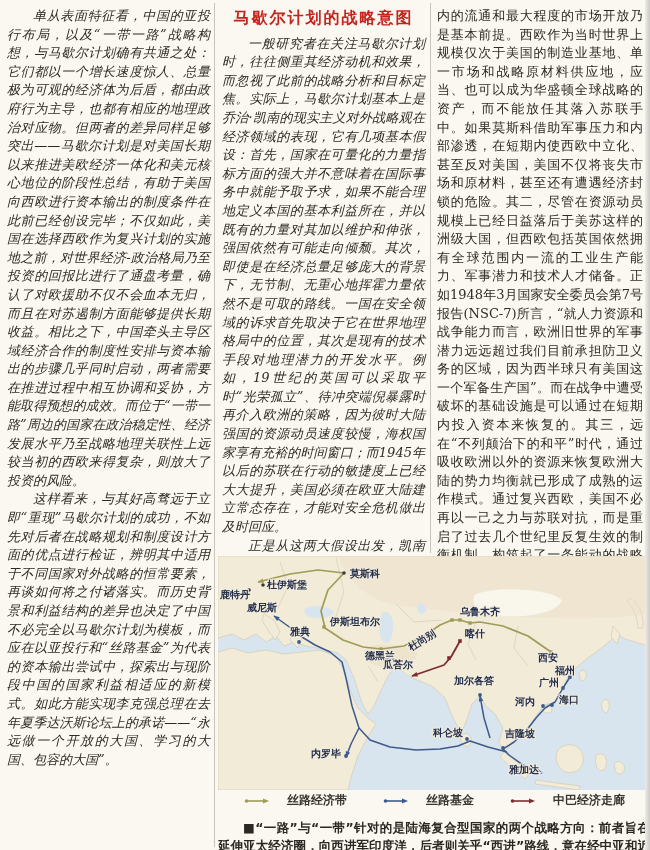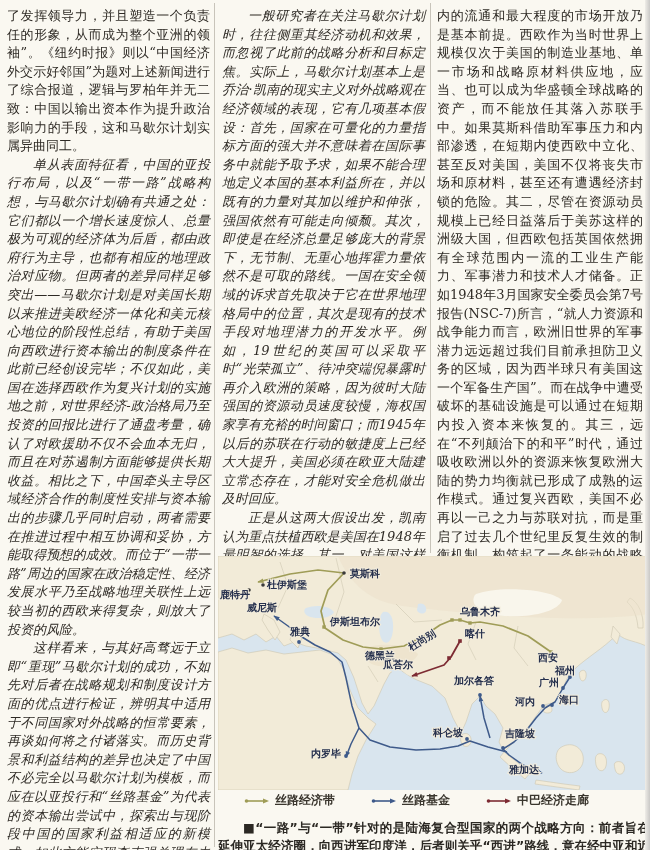--- a/index.html
+++ b/index.html
@@ -23,41 +23,41 @@
     font-weight:bold;color:#c5231d;font-size:16px;text-align:center;
     letter-spacing:2px;margin:2px 0 7px 0;
   }
   #map-block{position:absolute;left:218px;top:556px;width:432px;}
   #map-svg{display:block;}
   #legend{
     display:flex;align-items:center;gap:36px;margin:2px 0 0 26px;
     font-family:"DejaVu Sans","Liberation Sans",sans-serif;
     font-size:12px;font-weight:bold;color:#3a362e;
   }
-  .legend-item{display:flex;align-items:center;gap:5px;text-align:right;}
+  .legend-item{display:flex;align-items:center;gap:17px;text-align:right;}
   #caption{
     font-family:"DejaVu Sans","Liberation Sans",sans-serif;
     font-size:12.5px;font-weight:bold;line-height:17.5px;color:#2b2823;
     text-align:justify;text-indent:2em;margin-top:10px;
   }
   .edge{position:absolute;right:0;top:0;width:5px;height:850px;
     background:linear-gradient(to right,#efede8,#c9c8c6);}
 </style>
 </head>
 <body>
 
 <div class="col" id="col-left">
-    <p class="para">了发挥领导力，并且塑造一个负责任的形象，从而成为整个亚洲的领袖”。《纽约时报》则以“中国经济外交示好邻国”为题对上述新闻进行了综合报道，逻辑与罗柏年并无二致：中国以输出资本作为提升政治影响力的手段，这和马歇尔计划实属异曲同工。</p>
     <p class="para indent">单从表面特征看，中国的亚投行布局，以及“一带一路”战略构想，与马歇尔计划确有共通之处：它们都以一个增长速度惊人、总量极为可观的经济体为后盾，都由政府行为主导，也都有相应的地理政治对应物。但两者的差异同样足够突出——马歇尔计划是对美国长期以来推进美欧经济一体化和美元核心地位的阶段性总结，有助于美国向西欧进行资本输出的制度条件在此前已经创设完毕；不仅如此，美国在选择西欧作为复兴计划的实施地之前，对世界经济-政治格局乃至投资的回报比进行了通盘考量，确认了对欧援助不仅不会血本无归，而且在对苏遏制方面能够提供长期收益。相比之下，中国牵头主导区域经济合作的制度性安排与资本输出的步骤几乎同时启动，两者需要在推进过程中相互协调和妥协，方能取得预想的成效。而位于“一带一路”周边的国家在政治稳定性、经济发展水平乃至战略地理关联性上远较当初的西欧来得复杂，则放大了投资的风险。</p>
     <p class="para indent">这样看来，与其好高骛远于立即“重现”马歇尔计划的成功，不如先对后者在战略规划和制度设计方面的优点进行检证，辨明其中适用于不同国家对外战略的恒常要素，再谈如何将之付诸落实。而历史背景和利益结构的差异也决定了中国不必完全以马歇尔计划为模板，而应在以亚投行和“丝路基金”为代表的资本输出尝试中，探索出与现阶段中国的国家利益相适应的新模式。如此方能实现李克强总理在去年夏季达沃斯论坛上的承诺——“永远做一个开放的大国、学习的大国、包容的大国”。</p>
   </div>
 
 <div class="vsep" id="sep1"></div>
 
 <div class="col" id="col-mid">
+  <h2 class="headline">马歇尔计划的战略意图</h2>
   <div id="mid-paras">
       <p class="para indent">一般研究者在关注马歇尔计划时，往往侧重其经济动机和效果，而忽视了此前的战略分析和目标定焦。实际上，马歇尔计划基本上是乔治·凯南的现实主义对外战略观在经济领域的表现，它有几项基本假设：首先，国家在可量化的力量指标方面的强大并不意味着在国际事务中就能予取予求，如果不能合理地定义本国的基本利益所在，并以既有的力量对其加以维护和伸张，强国依然有可能走向倾颓。其次，即使是在经济总量足够庞大的背景下，无节制、无重心地挥霍力量依然不是可取的路线。一国在安全领域的诉求首先取决于它在世界地理格局中的位置，其次是现有的技术手段对地理潜力的开发水平。例如，19世纪的英国可以采取平时“光荣孤立”、待冲突端倪暴露时再介入欧洲的策略，因为彼时大陆强国的资源动员速度较慢，海权国家享有充裕的时间窗口；而1945年以后的苏联在行动的敏捷度上已经大大提升，美国必须在欧亚大陆建立常态存在，才能对安全危机做出及时回应。</p>
       <p class="para indent">正是从这两大假设出发，凯南认为重点扶植西欧是美国在1948年最明智的选择。其一，对美国这样的海洋经济强国而言，维持关键性战略原料在全球范围</p>
     </div>
 </div>
 
 <div class="vsep" id="sep2"></div>
 
 <div class="col" id="col-right">
     <p class="para">内的流通和最大程度的市场开放乃是基本前提。西欧作为当时世界上规模仅次于美国的制造业基地、单一市场和战略原材料供应地，应当、也可以成为华盛顿全球战略的资产，而不能放任其落入苏联手中。如果莫斯科借助军事压力和内部渗透，在短期内使西欧中立化、甚至反对美国，美国不仅将丧失市场和原材料，甚至还有遭遇经济封锁的危险。其二，尽管在资源动员规模上已经日益落后于美苏这样的洲级大国，但西欧包括英国依然拥有全球范围内一流的工业生产能力、军事潜力和技术人才储备。正如1948年3月国家安全委员会第7号报告(NSC-7)所言，“就人力资源和战争能力而言，欧洲旧世界的军事潜力远远超过我们目前承担防卫义务的区域，因为西半球只有美国这一个军备生产国”。而在战争中遭受破坏的基础设施是可以通过在短期内投入资本来恢复的。其三，远在“不列颠治下的和平”时代，通过吸收欧洲以外的资源来恢复欧洲大陆的势力均衡就已形成了成熟的运作模式。通过复兴西欧，美国不必再以一己之力与苏联对抗，而是重启了过去几个世纪里反复生效的制衡机制，构筑起了一条能动的战略内线。</p>

